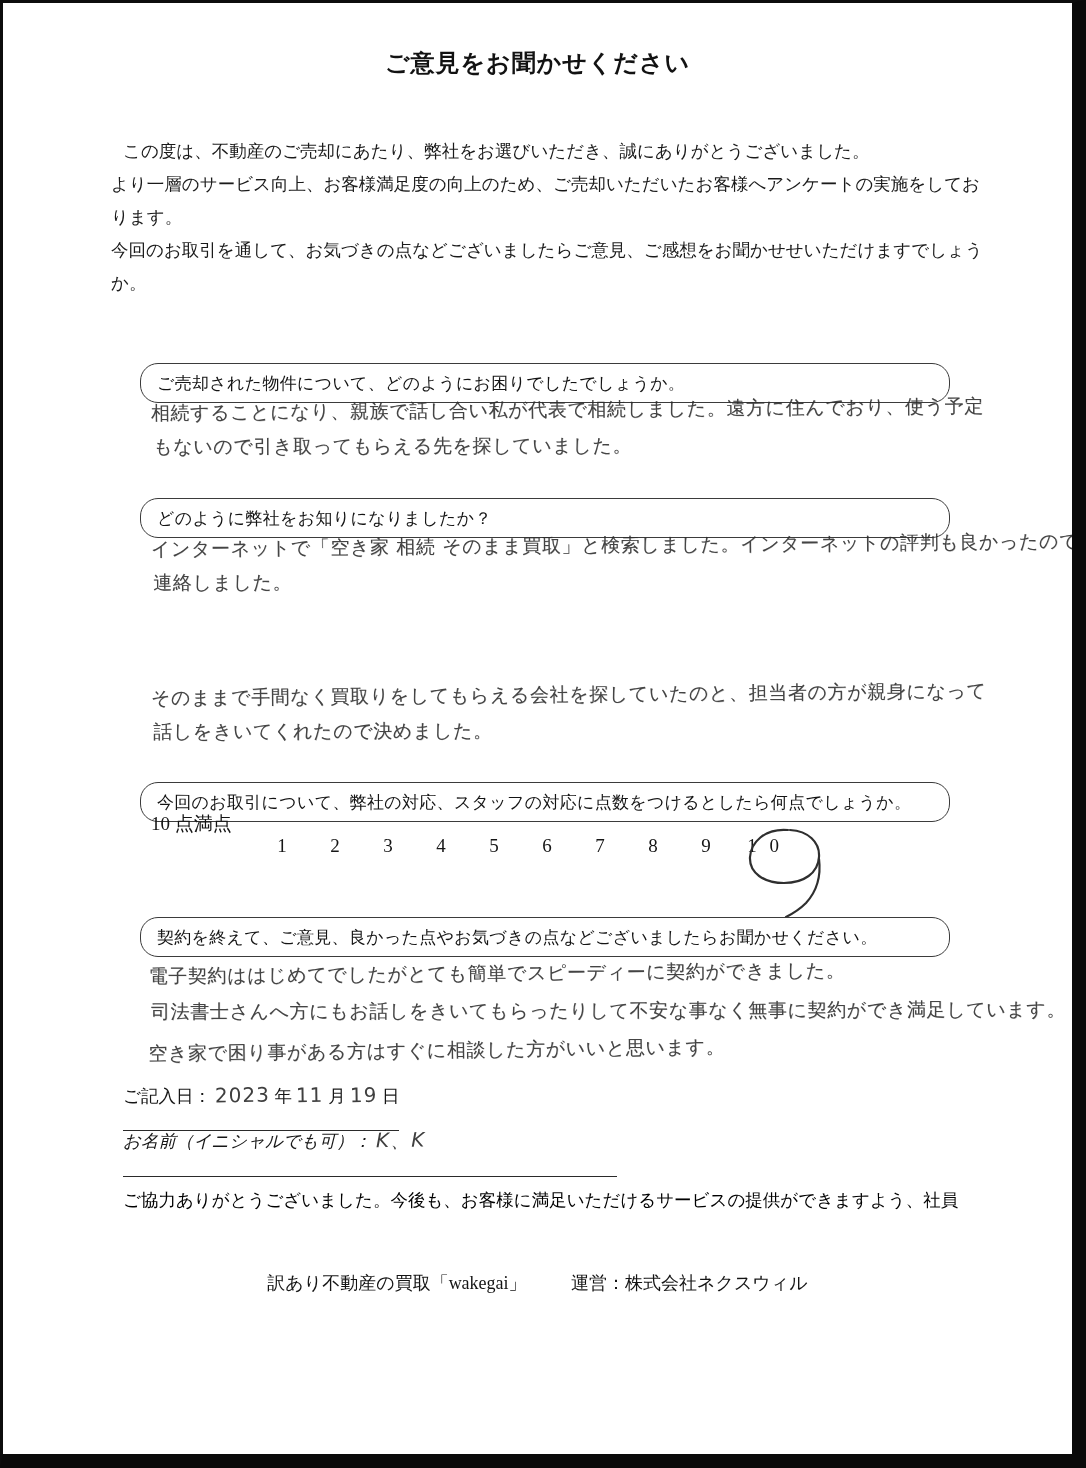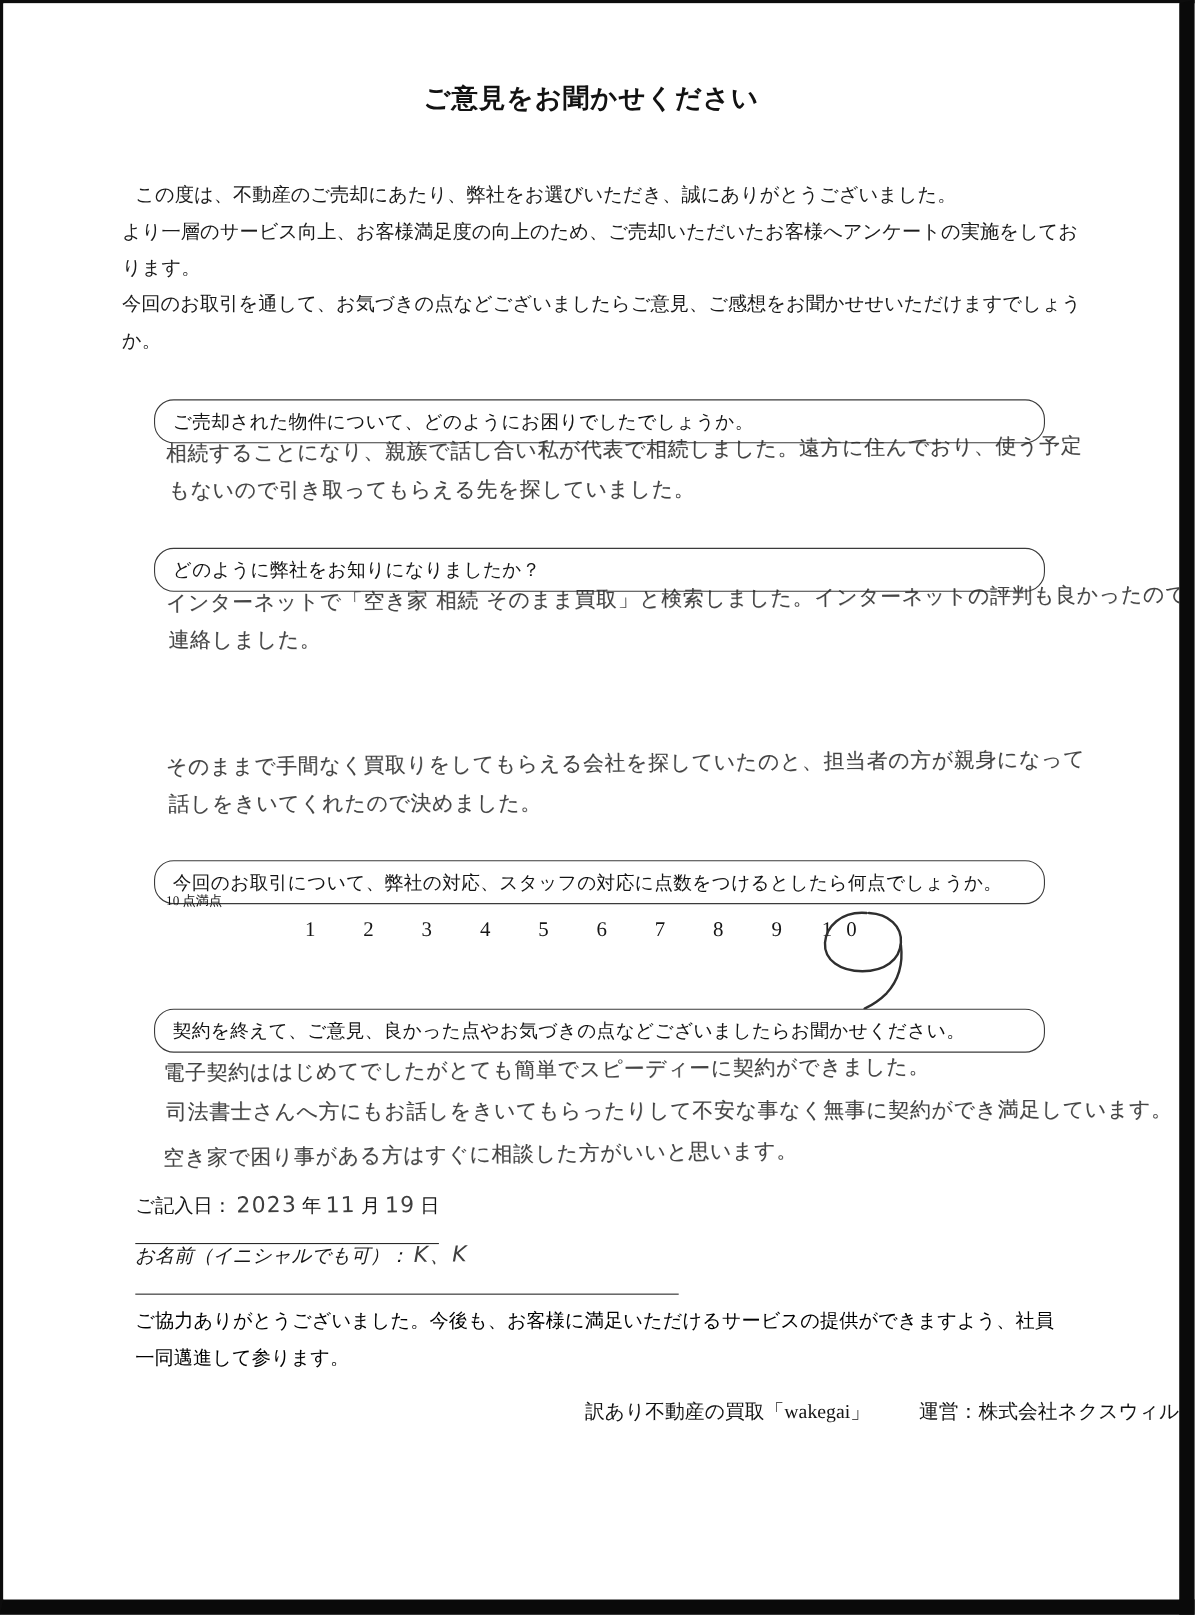--- a/index.html
+++ b/index.html
@@ -35,21 +35,21 @@
   }
 
   
   .doc-title {
     text-align: center;
     font-size: 24px;
     font-weight: bold;
     letter-spacing: 1px;
     color: #121212;
     margin: 0;
-    padding-top: 70px;
+    padding-top: 44px;
   }
 
   
   .intro {
     margin: 0;
     padding: 0 60px 0 108px;
     padding-top: 56px;
     color: #1a1a1a;
     font-size: 17.5px;
     line-height: 33px;
@@ -96,21 +96,21 @@
     white-space: nowrap;
   }
   .hand .l:nth-child(2) { transform: rotate(0.35deg) translateX(2px); }
   .hand .l:nth-child(3) { transform: rotate(-0.2deg) translateX(-1px); }
 
   
   .max-label {
     position: absolute;
     left: 148px;
     top: 808px;
-    font-size: 12px;
+    font-size: 19px;
     color: #141414;
   }
   .scale {
     position: absolute;
     left: 262px;
     top: 832px;
     width: 620px;
     height: 34px;
   }
   .scale .num {
@@ -166,21 +166,21 @@
     color: #000000;
   }
   .closing p { margin: 0; }
 
   
   .footer {
     position: absolute;
     left: 0;
     top: 1268px;
     width: 100%;
-    text-align: right;
+    text-align: center;
     font-size: 18px;
     color: #141414;
   }
   .footer .brand { margin-right: 40px; }
 </style>
 </head>
 <body>
 
 <div class="sheet">
 <div class="inner">
@@ -261,21 +261,20 @@
 
   <div class="field" style="left:120px; top:1124px;">
     <span class="underline" style="width:494px;font-style:italic;">
       <span>お名前（イニシャルでも可）：</span>
       <span class="hw-inline">K、K</span>
     </span>
   </div>
 
   <div class="closing">
     <p>ご協力ありがとうございました。今後も、お客様に満足いただけるサービスの提供ができますよう、社員</p>
-    <p>一同邁進して参ります。</p>
   </div>
 
   <div class="footer">
     <span class="brand">訳あり不動産の買取「wakegai」</span>
     <span>運営：株式会社ネクスウィル</span>
   </div>
 
 </div>
 </div>
 

